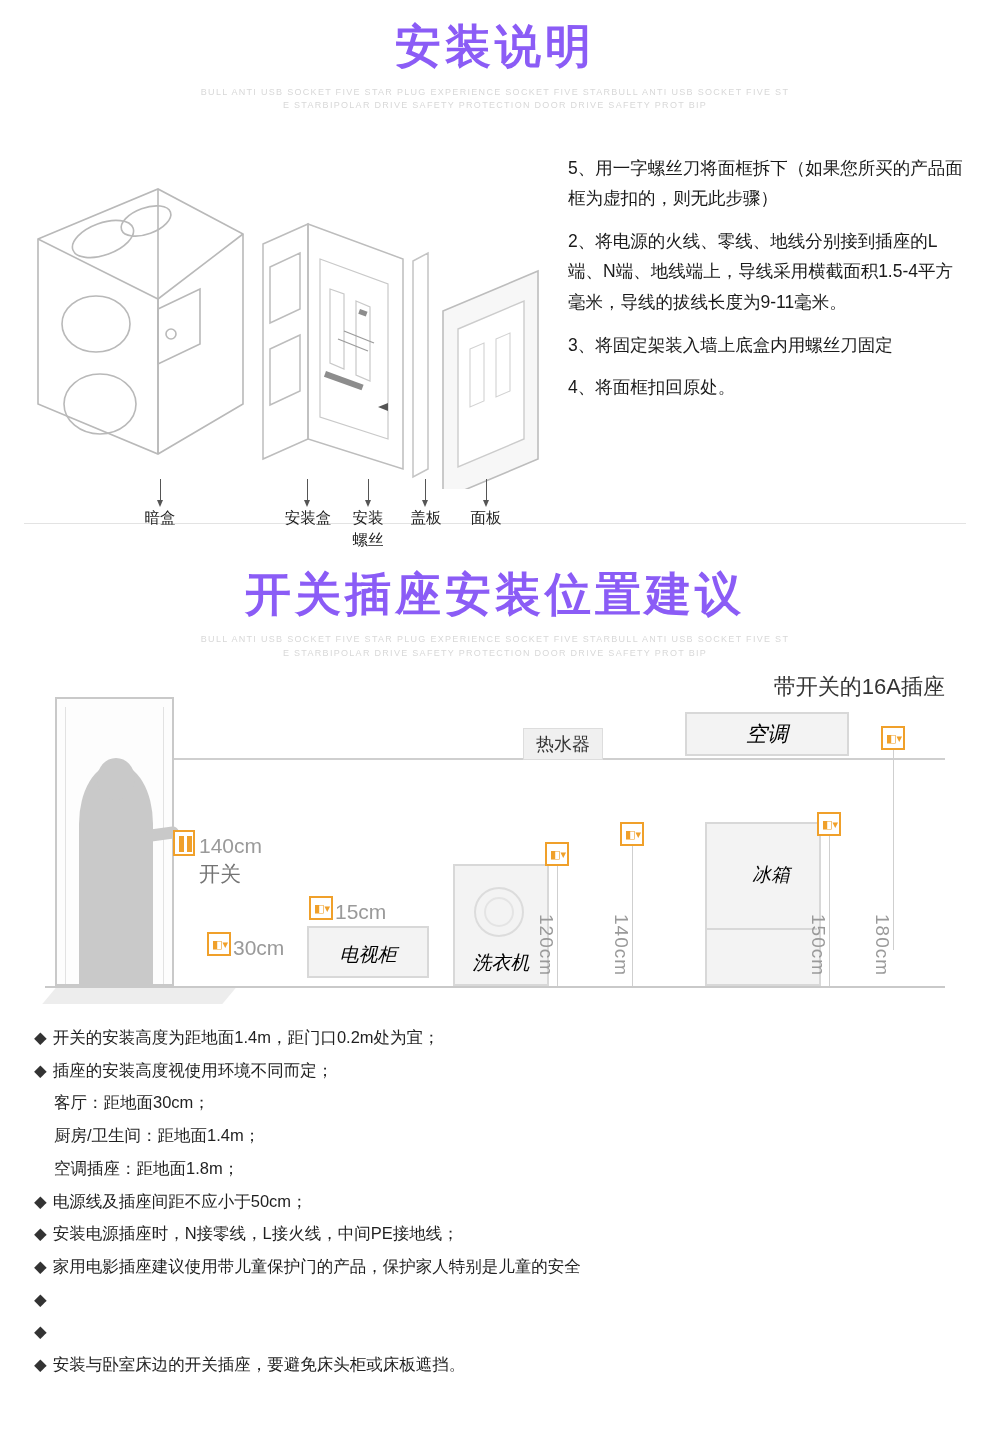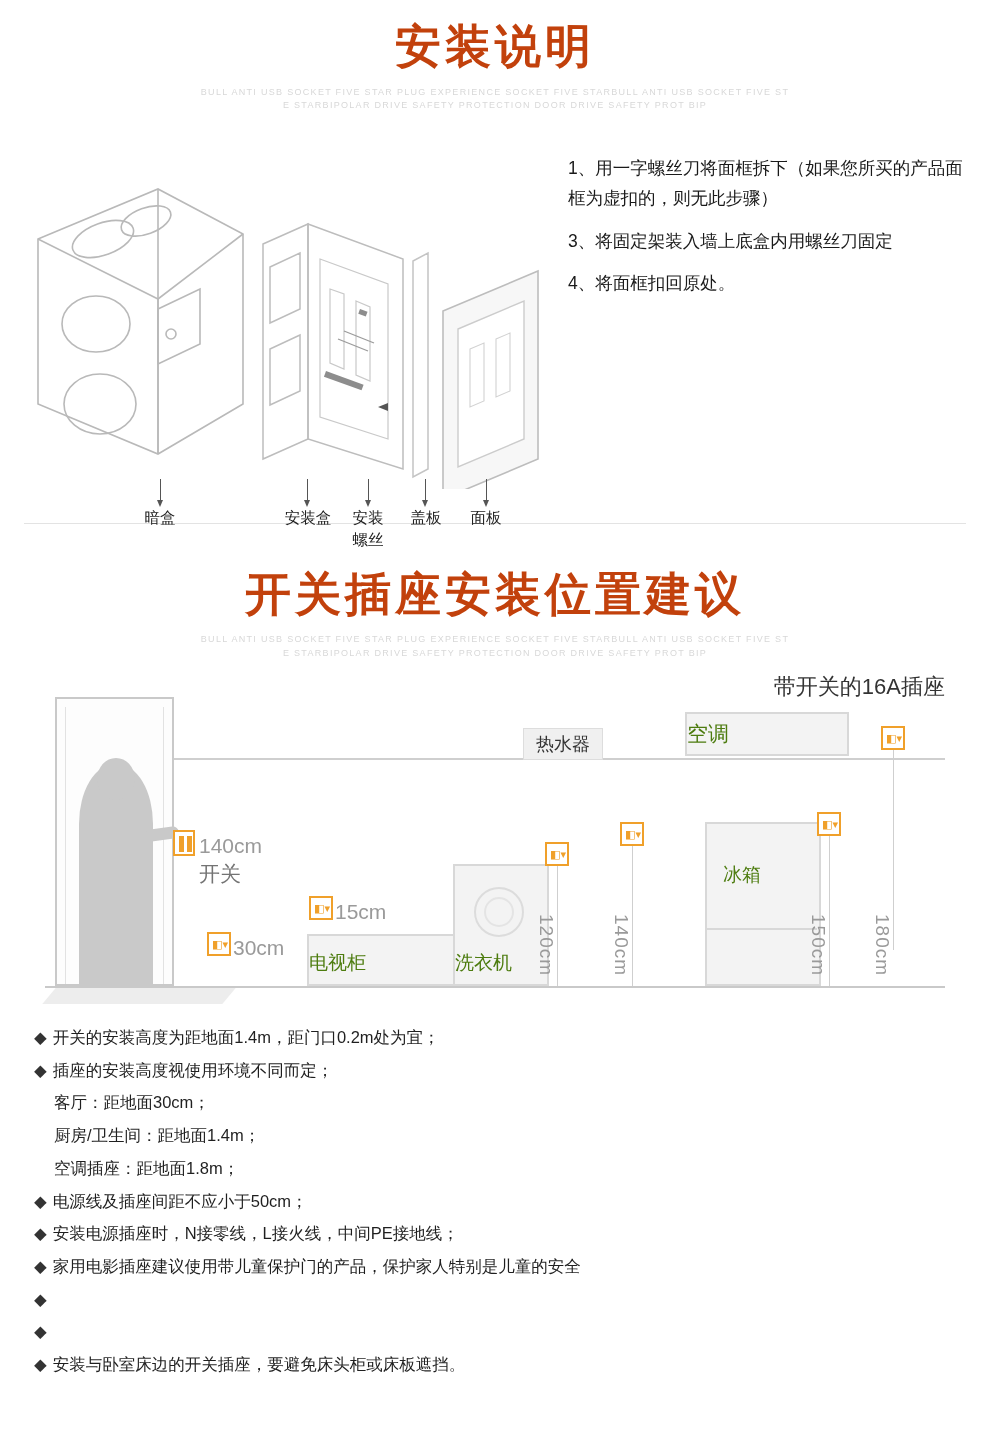--- a/index.html
+++ b/index.html
@@ -12,21 +12,21 @@
   }
   .page{width:990px;position:relative;}
 
   
   .sec1{position:relative;padding-top:18px;}
   .title-main{
     text-align:center;
     font-size:46px;
     font-weight:bold;
     letter-spacing:4px;
-    color:#c2410c;
+    color:#8b5cf6;
     line-height:1.25;
   }
   .title-sub{
     text-align:center;
     color:#d8d8d8;
     font-size:9px;
     letter-spacing:1.3px;
     line-height:1.5;
     margin-top:10px;
     font-family:"Liberation Sans",sans-serif;
@@ -107,21 +107,21 @@
     position:absolute;right:-26px;top:64px;width:34px;height:12px;background:#c9c9c9;border-radius:6px;transform:rotate(-8deg);
   }
   .floorshadow{
     position:absolute;left:4px;bottom:2px;width:180px;height:16px;background:#ededed;transform:skewX(-40deg);
   }
 
   .appliance{
     position:absolute;background:#f3f3f3;border:2px solid #d8d8d8;
   }
   .appliance .nm{
-    position:absolute;left:0;right:0;bottom:8px;text-align:left;font-size:19px;color:#4d7c0f;
+    position:absolute;left:0;right:0;bottom:8px;text-align:center;font-size:19px;color:#000000;font-style:italic;
   }
   .tag-box{
     position:absolute;background:#f0f0f0;border:1px solid #ddd;padding:3px 12px;font-size:18px;color:#333;
   }
   .out{
     position:absolute;width:24px;height:24px;border:2px solid #f0a02a;background:#fff;
     box-sizing:border-box;
   }
   .out span{
     position:absolute;left:3px;top:3px;right:3px;bottom:3px;
@@ -237,21 +237,22 @@
 
           <div class="arrow-down" style="left:417px;top:-14px;height:22px;"></div>
           <div class="lbl" style="left:392px;top:16px;width:52px;">盖板</div>
 
           <div class="arrow-down" style="left:478px;top:-14px;height:22px;"></div>
           <div class="lbl" style="left:452px;top:16px;width:52px;">面板</div>
         </div>
       </div>
 
       <div class="steps">
-        <p>1、用一字螺丝刀将面框拆下（如果您所买的产品面框为虚扣的，则无此步骤）</p>
+        <p>5、用一字螺丝刀将面框拆下（如果您所买的产品面框为虚扣的，则无此步骤）</p>
+        <p>2、将电源的火线、零线、地线分别接到插座的L端、N端、地线端上，导线采用横截面积1.5-4平方毫米，导线的拔线长度为9-11毫米。</p>
         <p>3、将固定架装入墙上底盒内用螺丝刀固定</p>
         <p>4、将面框扣回原处。</p>
       </div>
     </div>
 
     <div class="divider"></div>
   </div>
 
   <div class="sec2">
     <div class="title-main">开关插座安装位置建议</div>
@@ -281,21 +282,21 @@
         <i class="b"></i>
       </div>
       <div class="dimlabel" style="left:154px;bottom:148px;">140cm</div>
       <div class="swlabel" style="left:154px;bottom:118px;">开关</div>
 
       <div class="out" style="left:162px;bottom:50px;">
         <span>◧▾</span>
       </div>
       <div class="dimlabel" style="left:188px;bottom:46px;">30cm</div>
 
-      <div class="appliance" style="left:262px;bottom:20px;width:118px;height:48px;padding-left:46px;">
+      <div class="appliance" style="left:262px;bottom:28px;width:118px;height:48px;">
         <div class="nm">电视柜</div>
       </div>
       <div class="out" style="left:264px;bottom:86px;">
         <span>◧▾</span>
       </div>
       <div class="dimlabel" style="left:290px;bottom:82px;">15cm</div>
 
       <div class="appliance" style="left:408px;bottom:20px;width:92px;height:118px;">
         <div class="nm">洗衣机</div>
       </div>

